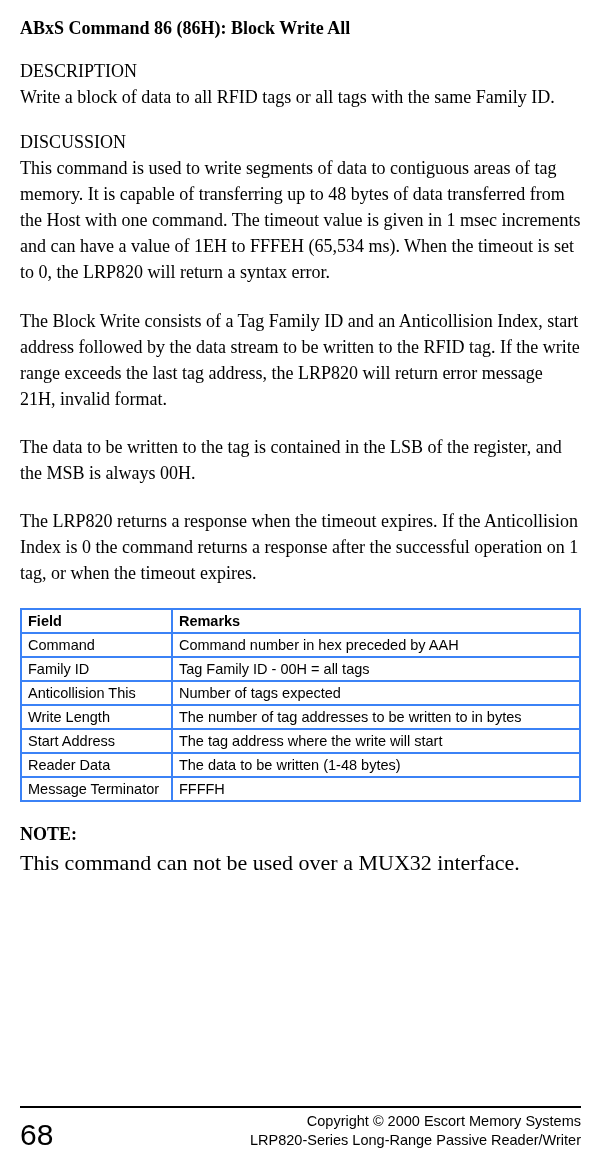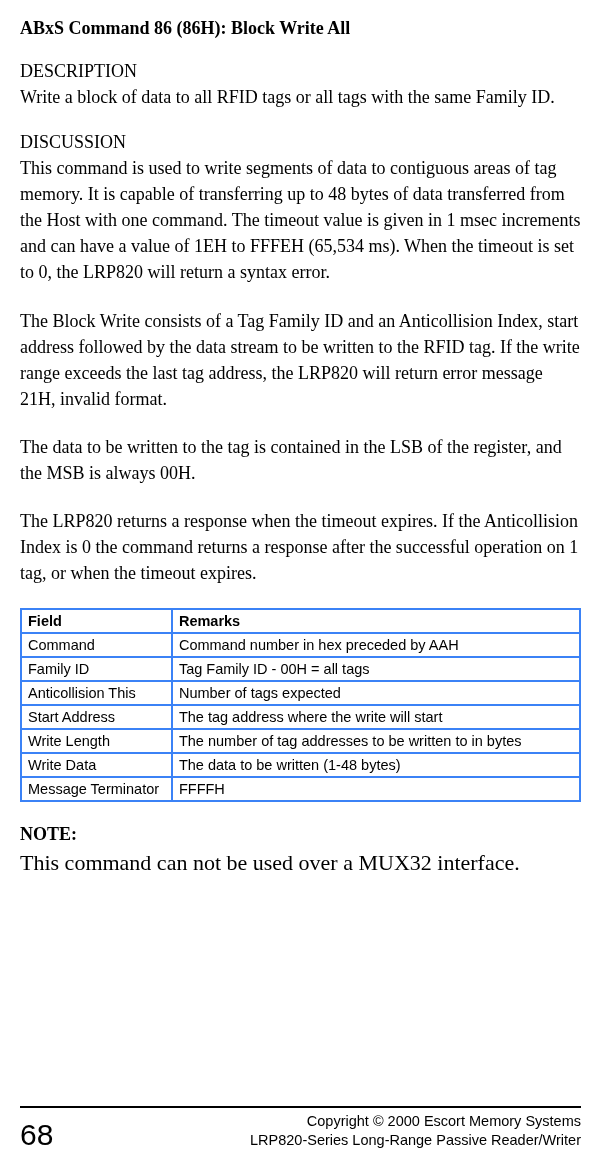--- a/index.html
+++ b/index.html
@@ -116,29 +116,29 @@
     </tr>
     <tr>
       <td>Family ID</td>
       <td>Tag Family ID - 00H = all tags</td>
     </tr>
     <tr>
       <td>Anticollision This</td>
       <td>Number of tags expected</td>
     </tr>
     <tr>
+      <td>Write Length</td>
+      <td>The number of tag addresses to be written to in bytes</td>
+    </tr>
+    <tr>
       <td>Start Address</td>
       <td>The tag address where the write will start</td>
     </tr>
     <tr>
-      <td>Write Length</td>
-      <td>The number of tag addresses to be written to in bytes</td>
-    </tr>
-    <tr>
-      <td>Write Data</td>
+      <td>Reader Data</td>
       <td>The data to be written (1-48 bytes)</td>
     </tr>
     <tr>
       <td>Message Terminator</td>
       <td>FFFFH</td>
     </tr>
   </tbody>
 </table>
 
 <div class="note-label">NOTE:</div>

